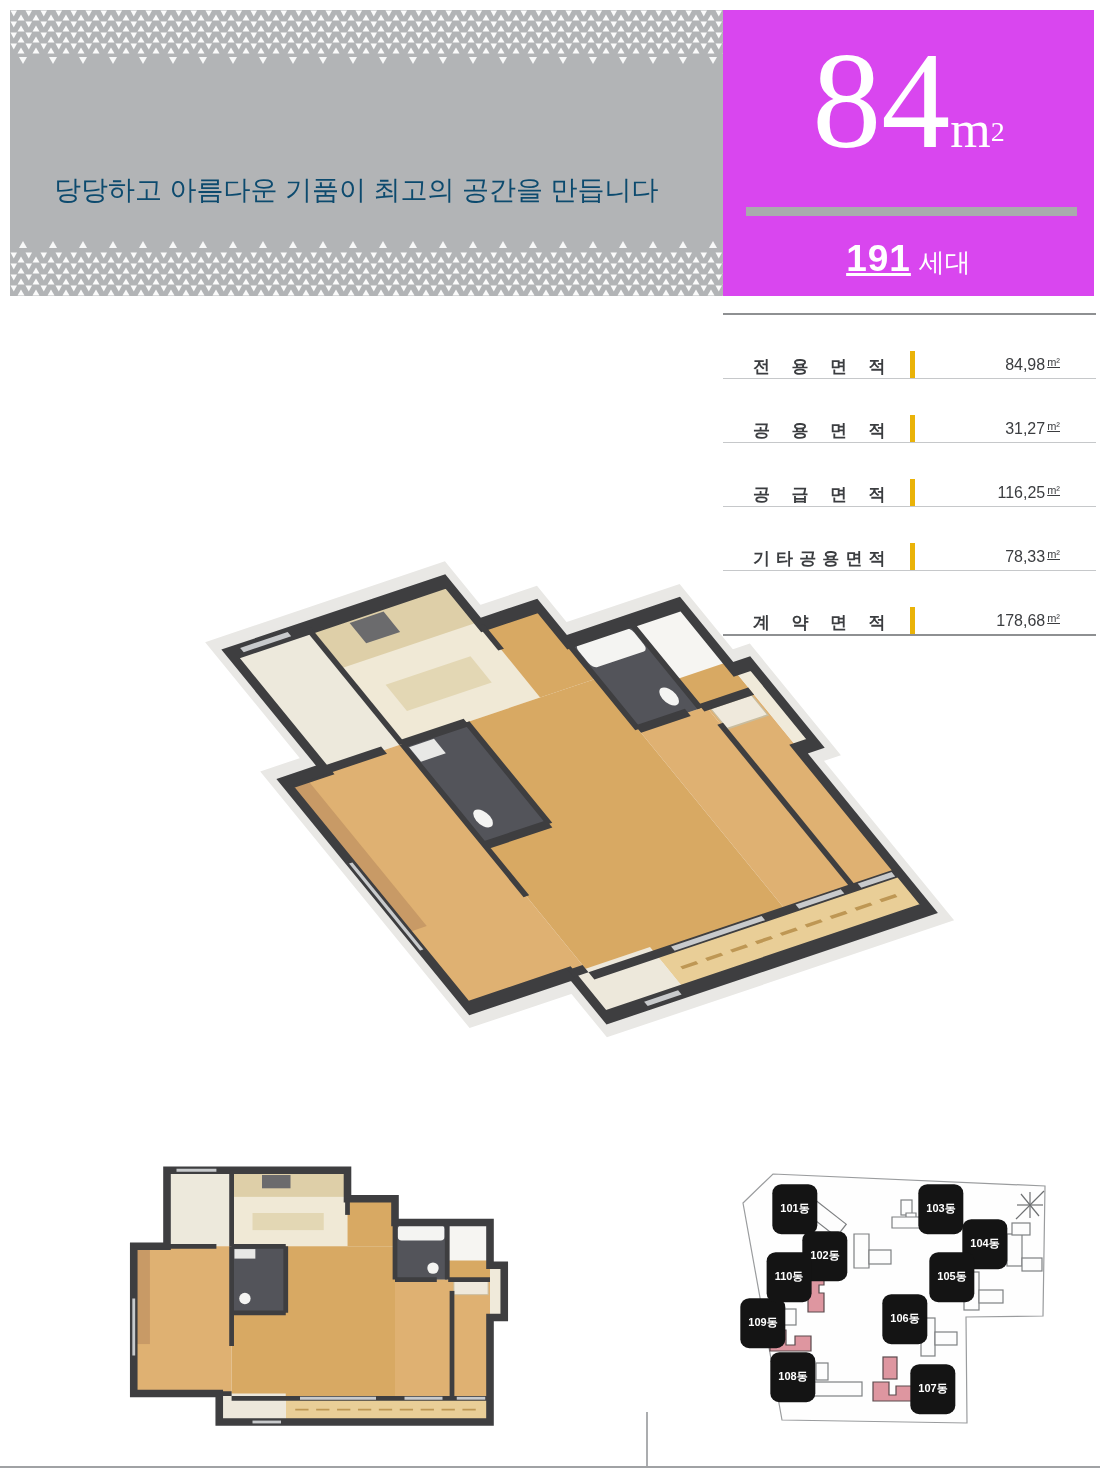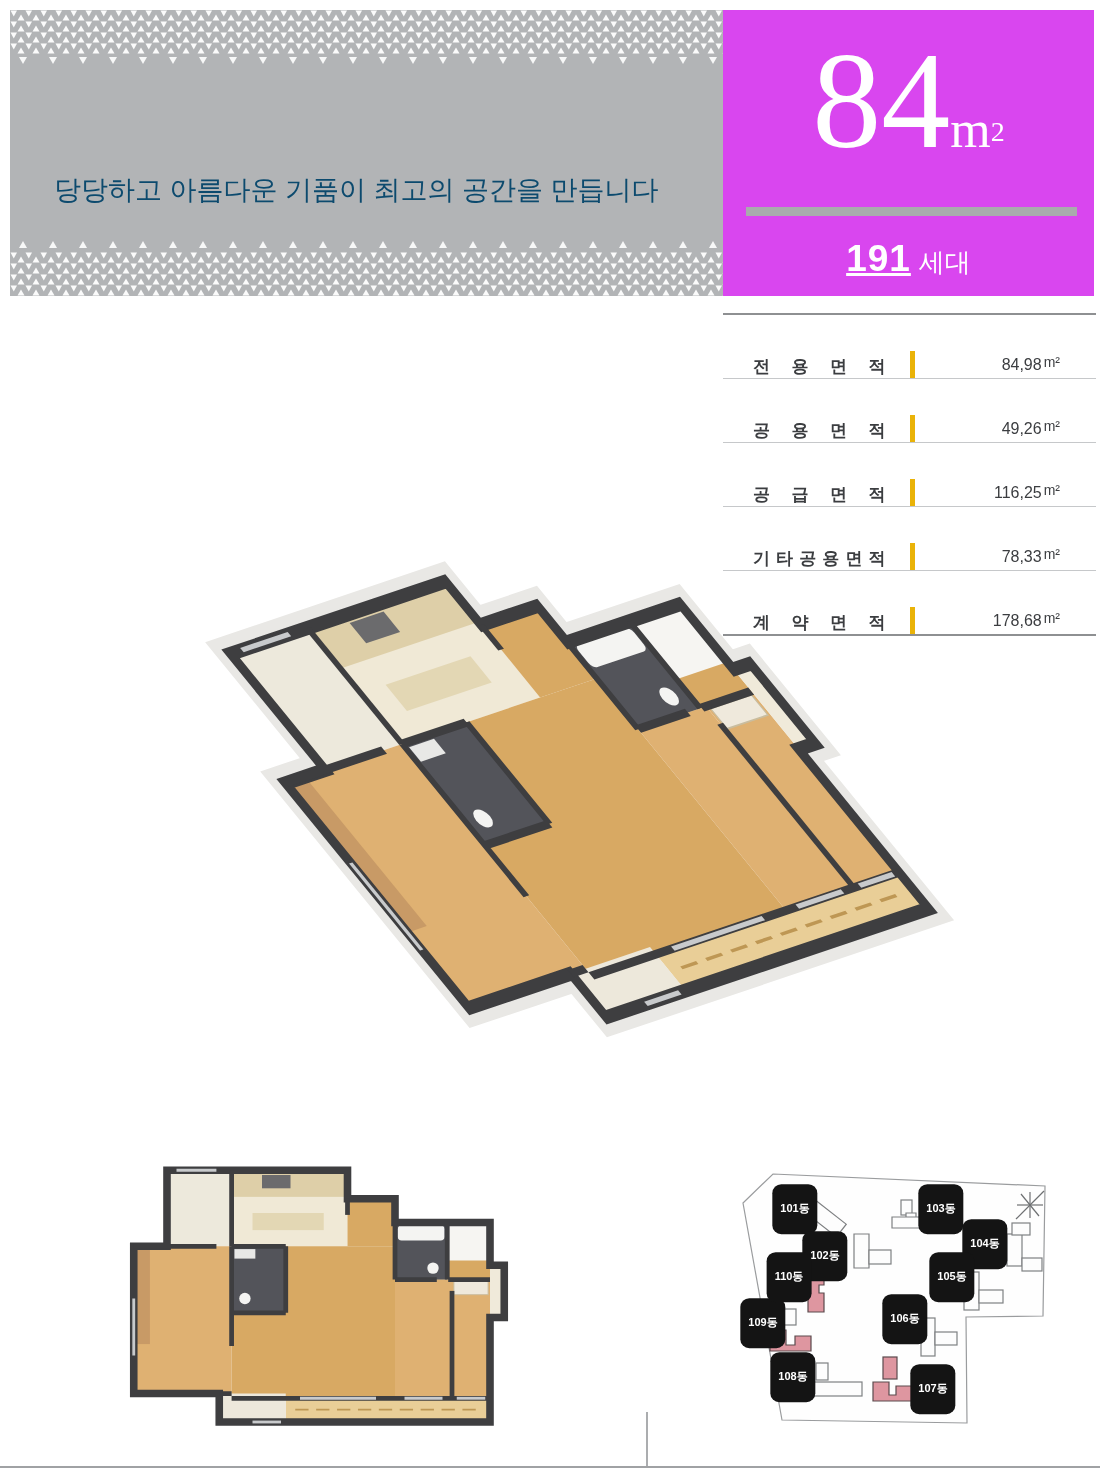--- a/index.html
+++ b/index.html
@@ -30,21 +30,21 @@
   .hh-unit{font-size:26px;font-weight:400;margin-left:8px;}
 
   
   .area-table{position:absolute;left:723px;top:313px;width:373px;border-top:2px solid #8E9092;border-bottom:2px solid #8E9092;}
   .a-row{display:flex;height:27px;align-items:flex-end;border-bottom:1px solid #C6C8CA;margin-top:36px;}
   .a-row:last-child{border-bottom:none;}
   .a-label{width:50%;box-sizing:border-box;padding:0 24px 0 30px;font-size:17px;font-weight:bold;color:#3B3D40;
            text-align:justify;text-align-last:justify;}
   .a-value{width:50%;box-sizing:border-box;border-left:5px solid #eab308;height:100%;display:flex;
            align-items:center;justify-content:flex-end;padding-right:36px;font-size:16px;color:#3B3D40;}
-  .a-unit{font-size:14px;margin-left:2px;transform:translateY(-3px);}
+  .a-unit{font-size:11px;margin-left:2px;transform:translateY(-3px);text-decoration:underline;}
 
   
   .fig-3d{position:absolute;left:0;top:470px;width:1100px;height:660px;}
   .fig-2d{position:absolute;left:100px;top:1150px;width:420px;height:300px;}
   .fig-site{position:absolute;left:720px;top:1160px;width:380px;height:300px;}
   .bpill{position:absolute;transform:translate(-50%,-50%);background:#141414;color:#fff;font-size:11px;
          font-weight:bold;padding:18px 8px;border-radius:9px;line-height:1.25;white-space:nowrap;}
 
   
   .rule-h{position:absolute;left:0;top:1466px;width:1100px;height:2px;background:#A0A2A4;}
@@ -152,21 +152,21 @@
     <div class="a-row">
       <div class="a-label">전 용 면 적</div>
       <div class="a-value">
           <span>84,98</span>
           <span class="a-unit">m²</span>
         </div>
     </div>
     <div class="a-row">
       <div class="a-label">공 용 면 적</div>
       <div class="a-value">
-          <span>49,26</span>
+          <span>31,27</span>
           <span class="a-unit">m²</span>
         </div>
     </div>
     <div class="a-row">
       <div class="a-label">공 급 면 적</div>
       <div class="a-value">
           <span>116,25</span>
           <span class="a-unit">m²</span>
         </div>
     </div>

